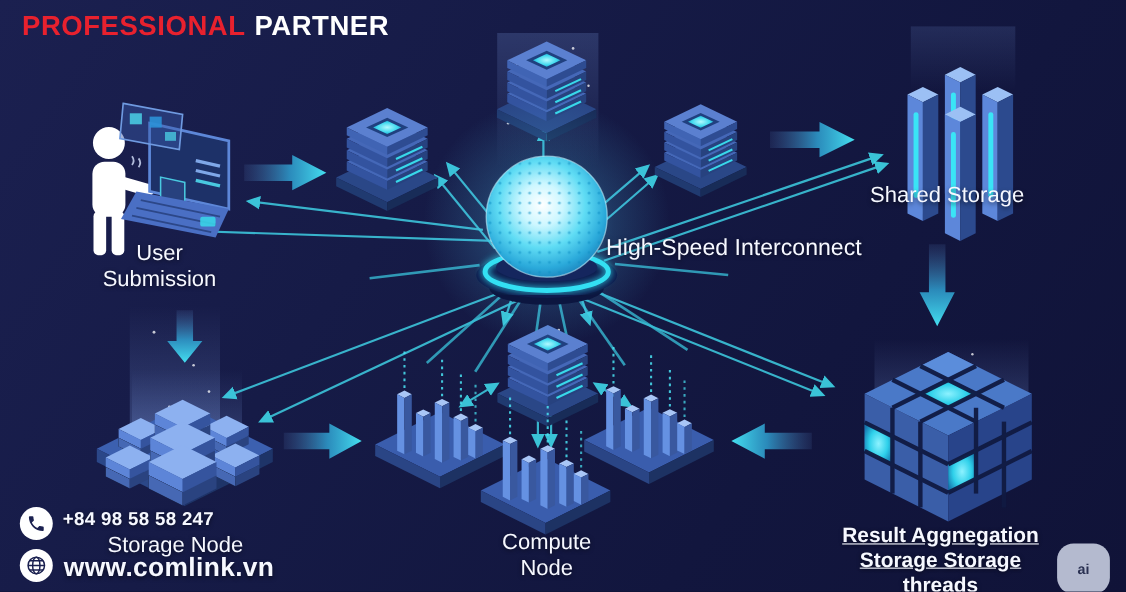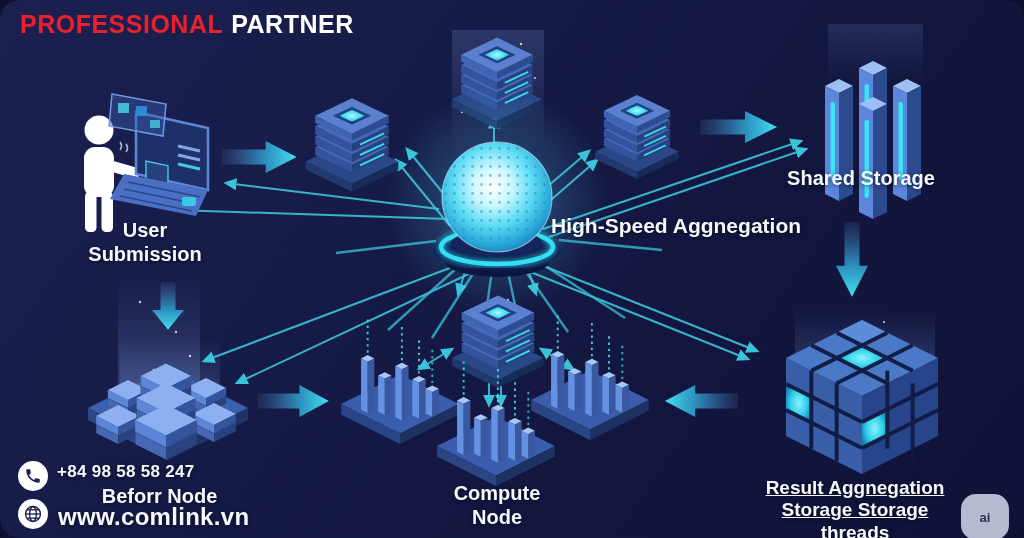--- a/index.html
+++ b/index.html
@@ -1,27 +1,26 @@
 <!DOCTYPE html>
 <html><head>
 <meta charset="utf-8">
 <style>
   html,body{margin:0;padding:0;background:#0d1130;}
   .canvas{
     position:relative;width:1024px;height:538px;overflow:hidden;
     background:linear-gradient(125deg,#1b2050 0%,#161b47 35%,#12163e 70%,#101338 100%);
     font-family:"Liberation Sans",sans-serif;
-    border-radius:20px;
   }
   .label{position:absolute;color:#f6f8ff;text-shadow:0 1px 4px rgba(0,0,0,.55);line-height:1.18;}
   .center{text-align:center;}
   .brand{position:absolute;left:20px;top:10px;font-size:25px;font-weight:800;letter-spacing:.5px;white-space:nowrap;}
   .brand .p1{color:#e8212e;}
   .brand .p2{color:#ffffff;margin-left:8px;}
-  .node-label{font-size:20px;font-weight:700;}
+  .node-label{font-size:20px;font-weight:400;}
   .contact-text{font-weight:700;letter-spacing:.3px;}
   .icon-disc{position:absolute;width:30px;height:30px;border-radius:50%;background:#ffffff;display:flex;align-items:center;justify-content:center;}
   .ai-badge{
     position:absolute;left:961px;top:494px;width:48px;height:46px;border-radius:15px;
     background:rgba(203,209,228,.88);color:#2a3152;font-size:13px;font-weight:700;
     display:flex;align-items:center;justify-content:center;
   }
   svg{position:absolute;left:0;top:0;}
   .cn{stroke:#3cc4da;stroke-width:2;fill:none;opacity:.9;}
   .fan{stroke:#37b9d2;stroke-width:2.4;fill:none;opacity:.8;}
@@ -320,27 +319,27 @@
   </svg>
 
   <div class="brand">
     <span class="p1">PROFESSIONAL</span><span class="p2">PARTNER</span>
   </div>
 
   <div class="label node-label center" style="left:65px;top:219px;width:160px;">
     <div>User</div>
     <div>Submission</div>
   </div>
-  <div class="label node-label" style="left:551px;top:214px;font-size:21px;white-space:nowrap;">High-Speed Aggnegation</div>
+  <div class="label node-label" style="left:551px;top:214px;font-size:21px;white-space:nowrap;">High-Speed Interconnect</div>
   <div class="label node-label center" style="left:766px;top:167px;width:190px;">Shared Storage</div>
   <div class="label node-label center" style="left:417px;top:482px;width:160px;">
     <div>Compute</div>
     <div>Node</div>
   </div>
-  <div class="label node-label center" style="left:92px;top:485px;width:135px;">Beforr Node</div>
+  <div class="label node-label center" style="left:92px;top:485px;width:135px;">Storage Node</div>
   <div class="label center" style="left:748px;top:477px;width:214px;font-size:19px;font-weight:600;text-decoration:underline;">
     <div>Result Aggnegation</div>
     <div>Storage Storage threads</div>
   </div>
 
   <div class="icon-disc" style="left:18px;top:461px;">
     <svg width="18" height="18" viewBox="0 0 24 24" style="position:static;">
       <path fill="#1b2150" d="M6.62,10.79c1.44,2.83 3.76,5.14 6.59,6.59l2.2-2.2c0.27-0.27 0.67-0.36 1.02-0.24c1.12,0.37 2.33,0.57 3.57,0.57c0.55,0 1,0.45 1,1V20c0,0.55-0.45,1-1,1C10.61,21 3,13.39 3,4c0-0.55 0.45-1 1-1h3.5c0.55,0 1,0.45 1,1c0,1.25 0.2,2.45 0.57,3.57c0.11,0.35 0.03,0.74-0.25,1.02L6.62,10.79z"></path>
     </svg>
   </div>

